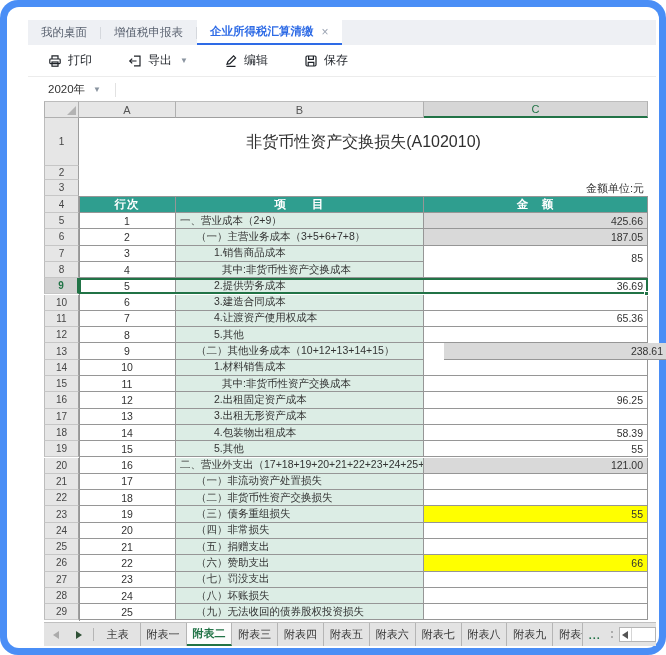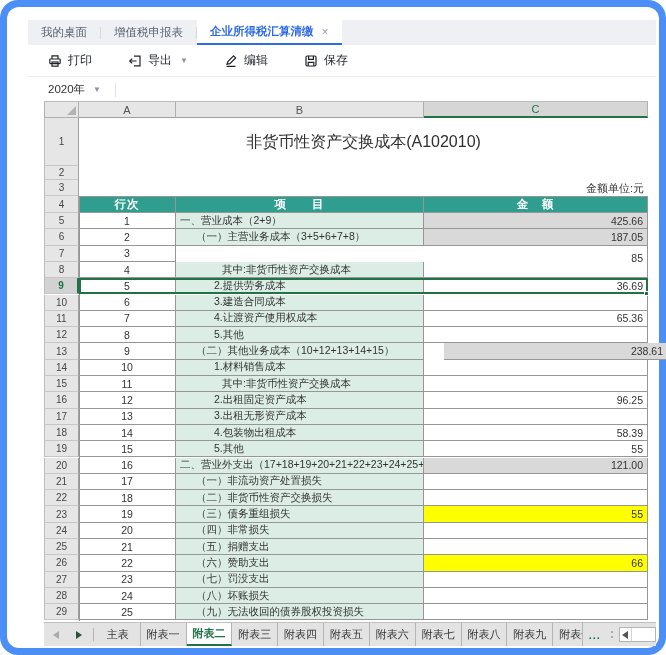--- a/index.html
+++ b/index.html
@@ -165,33 +165,34 @@
       <div class="gut" style="left: 44px; top: 457.5px; width: 35px; height: 16.3px;">20</div>
       <div class="gut" style="left: 44px; top: 473.8px; width: 35px; height: 16.3px;">21</div>
       <div class="gut" style="left: 44px; top: 490.1px; width: 35px; height: 16.3px;">22</div>
       <div class="gut" style="left: 44px; top: 506.4px; width: 35px; height: 16.3px;">23</div>
       <div class="gut" style="left: 44px; top: 522.7px; width: 35px; height: 16.3px;">24</div>
       <div class="gut" style="left: 44px; top: 539px; width: 35px; height: 16.3px;">25</div>
       <div class="gut" style="left: 44px; top: 555.3px; width: 35px; height: 16.3px;">26</div>
       <div class="gut" style="left: 44px; top: 571.6px; width: 35px; height: 16.3px;">27</div>
       <div class="gut" style="left: 44px; top: 587.9px; width: 35px; height: 16.3px;">28</div>
       <div class="gut" style="left: 44px; top: 604.2px; width: 35px; height: 16.3px;">29</div>
-      <div class="title-cell" style="left: 79px; top: 118px; width: 569px; height: 48px;">非货币性资产交换成本(A102010)</div>
+      <div class="title-cell" style="left: 79px; top: 118px; width: 569px; height: 48px;">非货币性资产交换损失(A102010)</div>
       <div class="cell" style="left: 79px; top: 166px; width: 569px; height: 14px;"></div>
       <div class="unit-cell" style="left: 79px; top: 180px; width: 569px; height: 16px;">金额单位:元</div>
       <div class="cell bordered hdr-teal" style="left: 79px; top: 196px; width: 97px; height: 17px;">行次</div>
       <div class="cell bordered hdr-teal" style="left: 176px; top: 196px; width: 248px; height: 17px;">项　　目</div>
       <div class="cell bordered hdr-teal" style="left: 424px; top: 196px; width: 224px; height: 17px;">金　额</div>
       <div class="cell bordered center" style="left: 79px; top: 213px; width: 97px; height: 16.3px;">1</div>
       <div class="cell bordered b-col" style="left: 176px; top: 213px; width: 248px; height: 16.3px; padding-left: 4px;">一、营业成本（2+9）</div>
       <div class="cell bordered right amt-summary" style="left: 424px; top: 213px; width: 224px; height: 16.3px;">425.66</div>
       <div class="cell bordered center" style="left: 79px; top: 229.3px; width: 97px; height: 16.3px;">2</div>
       <div class="cell bordered b-col" style="left: 176px; top: 229.3px; width: 248px; height: 16.3px; padding-left: 20px;">（一）主营业务成本（3+5+6+7+8）</div>
       <div class="cell bordered right amt-summary" style="left: 424px; top: 229.3px; width: 224px; height: 16.3px;">187.05</div>
       <div class="cell bordered center" style="left: 79px; top: 245.6px; width: 97px; height: 16.3px;">3</div>
+      <div class="cell bordered b-col" style="left: 176px; top: 245.6px; width: 248px; height: 16.3px; padding-left: 38px;">1.销售商品成本</div>
       <div class="cell bordered right" style="left: 424px; top: 245.6px; width: 224px; height: 25px;">85</div>
       <div class="cell bordered center" style="left: 79px; top: 261.9px; width: 97px; height: 16.3px;">4</div>
       <div class="cell bordered b-col" style="left: 176px; top: 261.9px; width: 248px; height: 16.3px; padding-left: 46px;">其中:非货币性资产交换成本</div>
       <div class="cell bordered right" style="left: 424px; top: 261.9px; width: 224px; height: 16.3px;"></div>
       <div class="cell bordered center" style="left: 79px; top: 278.2px; width: 97px; height: 16.3px;">5</div>
       <div class="cell bordered b-col" style="left: 176px; top: 278.2px; width: 248px; height: 16.3px; padding-left: 38px;">2.提供劳务成本</div>
       <div class="cell bordered right" style="left: 424px; top: 278.2px; width: 224px; height: 16.3px;">36.69</div>
       <div class="cell bordered center" style="left: 79px; top: 294.5px; width: 97px; height: 16.3px;">6</div>
       <div class="cell bordered b-col" style="left: 176px; top: 294.5px; width: 248px; height: 16.3px; padding-left: 38px;">3.建造合同成本</div>
       <div class="cell bordered right" style="left: 424px; top: 294.5px; width: 224px; height: 16.3px;"></div>

